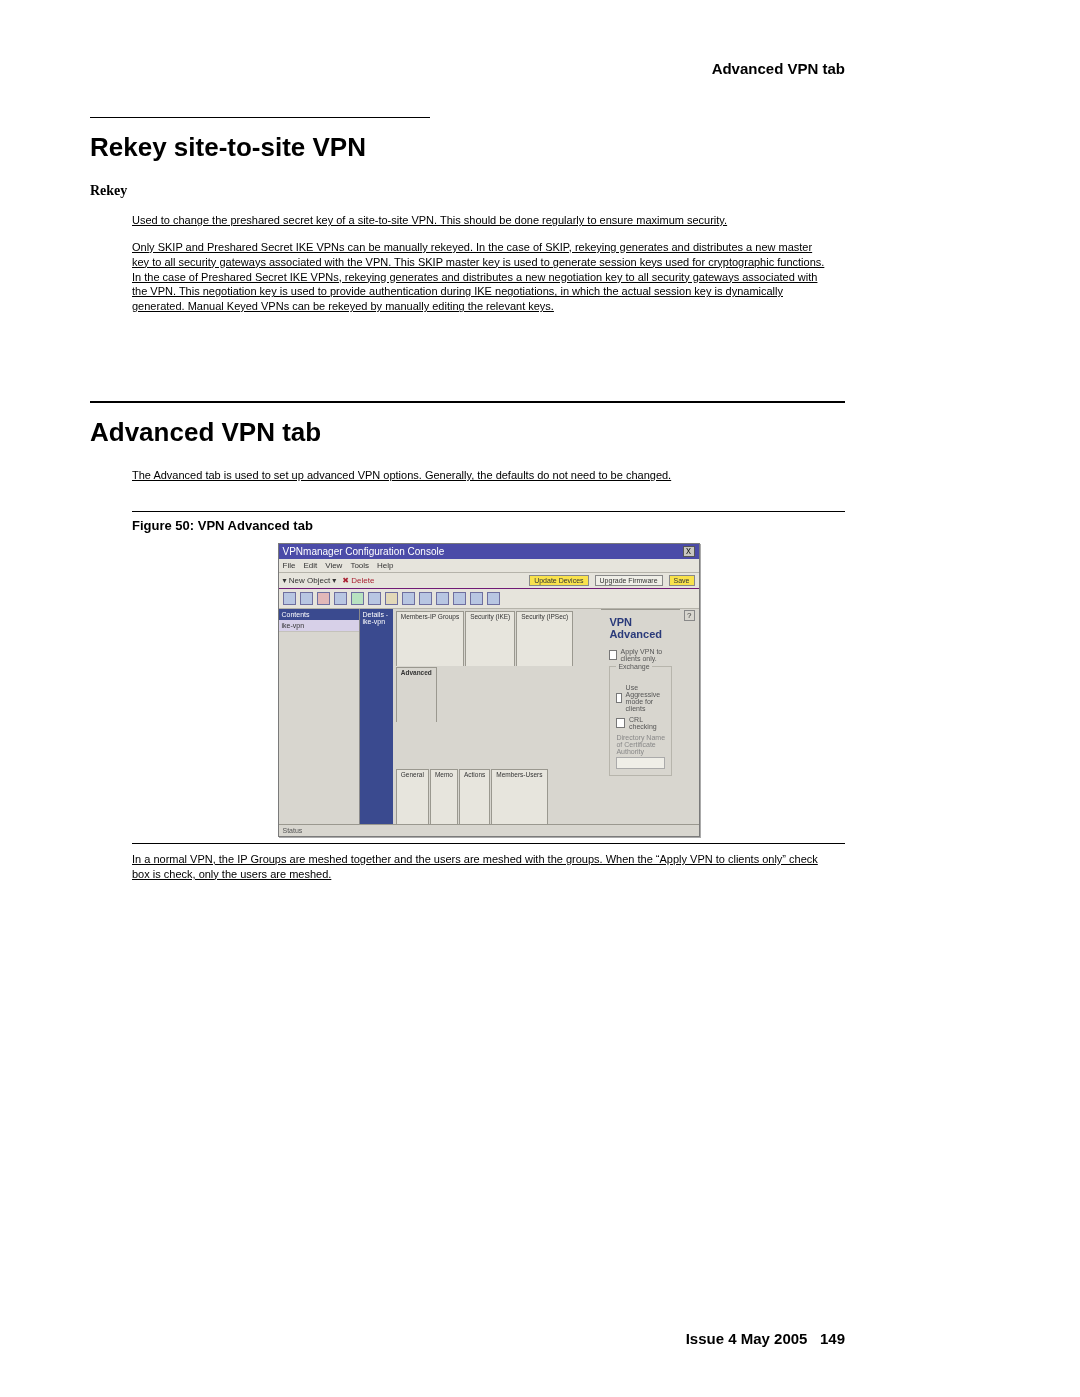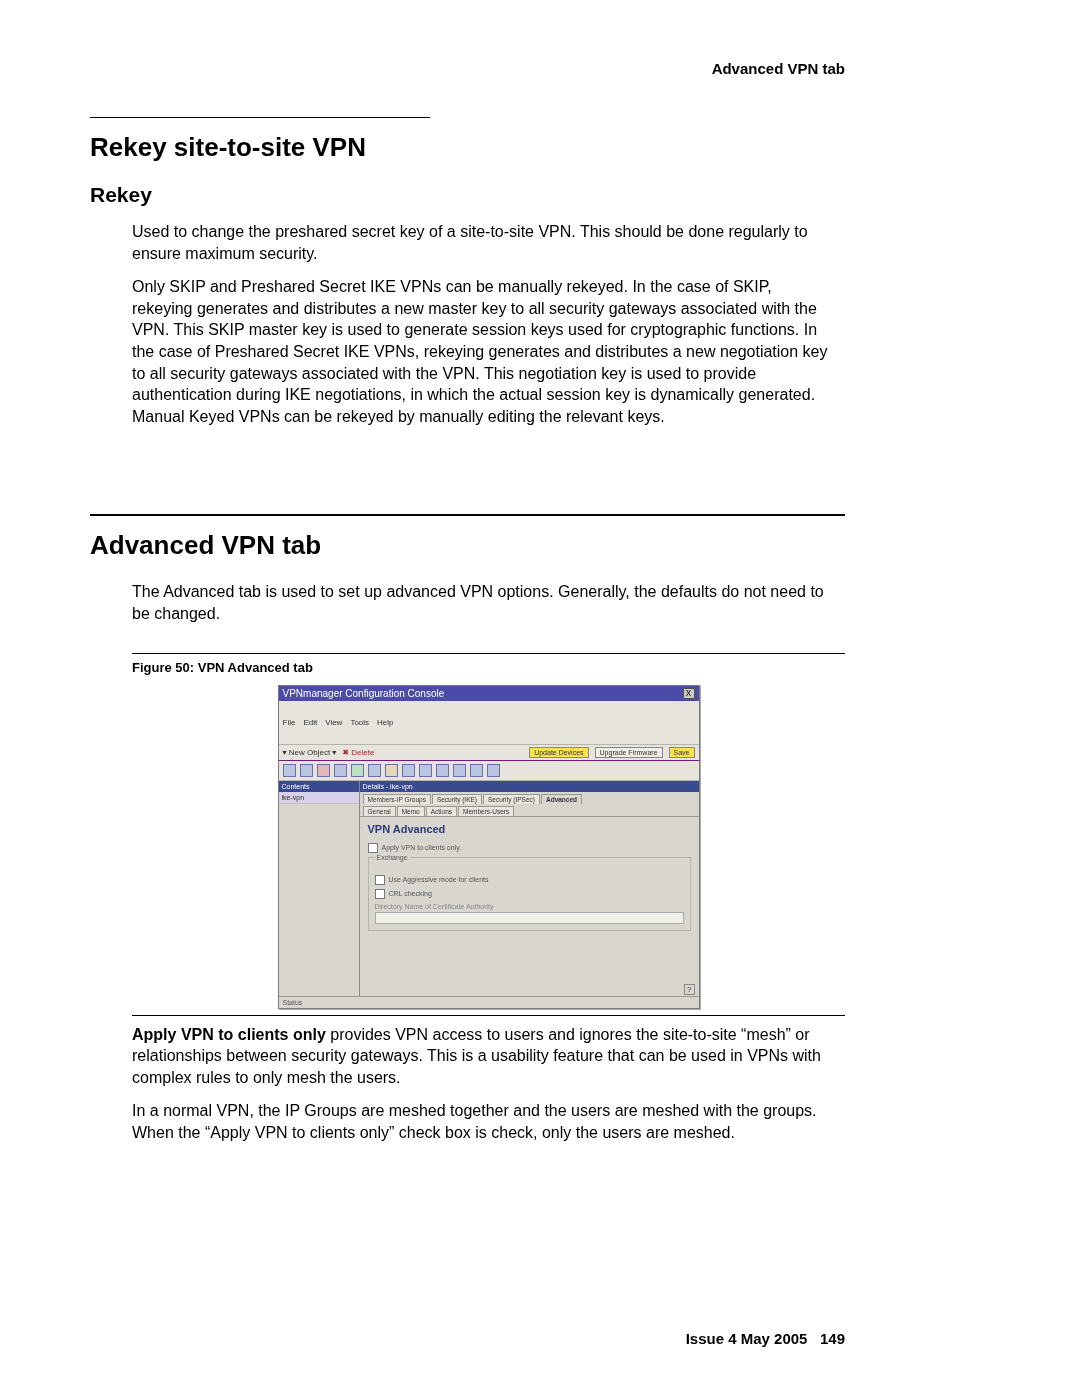--- a/index.html
+++ b/index.html
@@ -33,31 +33,33 @@
     border: none;
     border-top: 2px solid #000;
     margin: 0 0 14px 0;
   }
   .h1 {
     font-size: 26px;
     font-weight: bold;
     margin: 0 0 20px 0;
   }
   .h2 {
-    font-size: 21px;
+    font-size: 14px;
     font-weight: bold;
     margin: 0 0 14px 0;
+    font-family: Liberation Serif, serif;
   }
   .body-indent {
     margin-left: 42px;
   }
   p.para {
-    font-size: 16px;
+    font-size: 11px;
     line-height: 1.35;
     margin: 0 16px 12px 0;
+    text-decoration: underline;
   }
   .figure-wrap {
     margin: 28px 0 8px 0;
   }
   .figure-rule-top, .figure-rule-bottom {
     border: none;
     border-top: 1.5px solid #000;
     margin: 0;
   }
   .fig-caption {
@@ -87,21 +89,21 @@
   .mock .titlebar .winbtn {
     width: 10px; height: 9px;
     background: #c9c7c0;
     border: 1px solid #555;
     display: inline-block;
     text-align: center;
     line-height: 8px;
     color:#222;
   }
   .mock .menubar {
-    padding: 17px 4px;
+    padding: 2px 4px;
     display: flex;
     gap: 8px;
     background: #e6e4dc;
     border-bottom: 1px solid #b5b3aa;
   }
   .mock .actionbar {
     padding: 2px 4px;
     display: flex;
     align-items: center;
     gap: 6px;
@@ -147,21 +149,21 @@
   }
   .mock .sidebar-item {
     background: #d7d0e8;
     padding: 2px 3px;
     font-size: 7px;
     border-bottom: 1px solid #c4c2bb;
   }
   .mock .mainpane {
     flex: 1;
     background: #d8d6cf;
-    display:flex; flex-direction:column;
+    display:flex; flex-direction:row;
   }
   .mock .tabs {
     display:flex; flex-wrap:wrap;
     padding: 2px 3px 0 3px;
     gap: 1px;
     background:#d8d6cf;
     font-size: 6.5px;
   }
   .mock .tab {
     border:1px solid #9a988f; border-bottom:none;
@@ -320,23 +322,20 @@
         </div>
         <div class="statusbar">
           <span>Status</span>
           <span></span>
         </div>
       </div>
 
       <hr class="figure-rule-bottom">
     </div>
 
-    <p class="para">
-      <b>Apply VPN to clients only</b><span> provides VPN access to users and ignores the site-to-site “mesh” or relationships between security gateways. This is a usability feature that can be used in VPNs with complex rules to only mesh the users.</span>
-    </p>
     <p class="para">In a normal VPN, the IP Groups are meshed together and the users are meshed with the groups. When the “Apply VPN to clients only” check box is check, only the users are meshed.</p>
   </div>
 
   <div class="footer">
     <b>Issue 4   May 2005</b>&nbsp;&nbsp;&nbsp;<b>149</b>
   </div>
 
 </div>
 
 </body></html>

